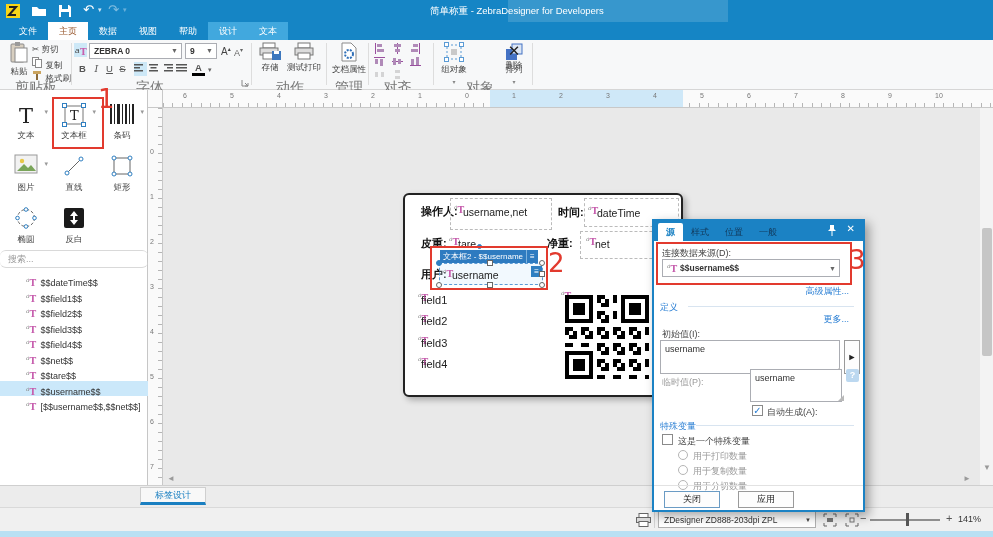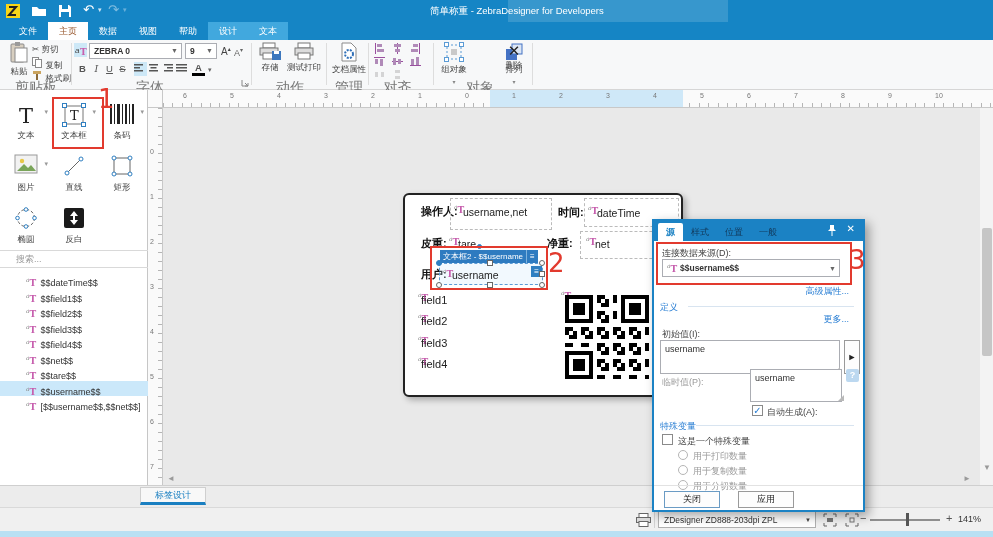--- a/index.html
+++ b/index.html
@@ -33,21 +33,21 @@
   .alignbtn{position:absolute;width:13px;height:14px;}
   .alignbtn.on{background:#cde8f7;}
   .miniic{position:absolute;width:12px;height:12px;}
   
   #lpanel{position:absolute;left:0;top:90px;width:148px;height:395px;background:#fff;border-right:1px solid #c6c6c6;box-sizing:border-box;}
   #toolbox{position:absolute;left:2px;top:8px;width:144px;display:grid;grid-template-columns:48px 48px 48px;grid-auto-rows:52px;}
   .tcell{position:relative;text-align:center;}
   .tcell .tic{display:inline-block;margin-top:4px;height:26px;}
   .tcell .tlabel{position:absolute;left:0;right:0;top:32px;font-size:8.5px;color:#444;}
   .tcell .tcaret{position:absolute;right:2px;top:10px;font-size:7px;color:#999;}
-  #searchbox{position:absolute;left:0;top:160px;width:148px;height:18px;border-top:1px solid #d9d9d9;border-bottom:1px solid #d9d9d9;box-sizing:border-box;color:#999;line-height:17px;padding-left:16px;}
+  #searchbox{position:absolute;left:0;top:160px;width:148px;height:18px;border-top:1px solid #d9d9d9;border-bottom:1px solid #d9d9d9;box-sizing:border-box;color:#999;line-height:17px;padding-left:8px;border-radius:6px;}
   #tree{position:absolute;left:0;top:182px;width:148px;}
   .trow{position:relative;height:15.5px;line-height:15.5px;white-space:nowrap;font-size:9px;color:#333;}
   .trow.sel{background:#cbe8fa;}
   .texp{color:#555;font-size:8px;margin:0 3px 0 6px;}
   .tgear{color:#4a8fc7;font-size:10px;margin-right:3px;}
   .tplus{color:#2a7fd4;font-weight:bold;margin:0 3px 0 26px;}
   .vicon{display:inline-block;width:12px;margin-left:26px;font-family:"DejaVu Serif",serif;}
   .vicon .va{font-size:6px;color:#888;vertical-align:4px;font-style:italic;}
   .vicon .vt{font-size:9px;color:#c75fae;font-weight:bold;}
   .vicon.free{position:absolute;margin:0;}

